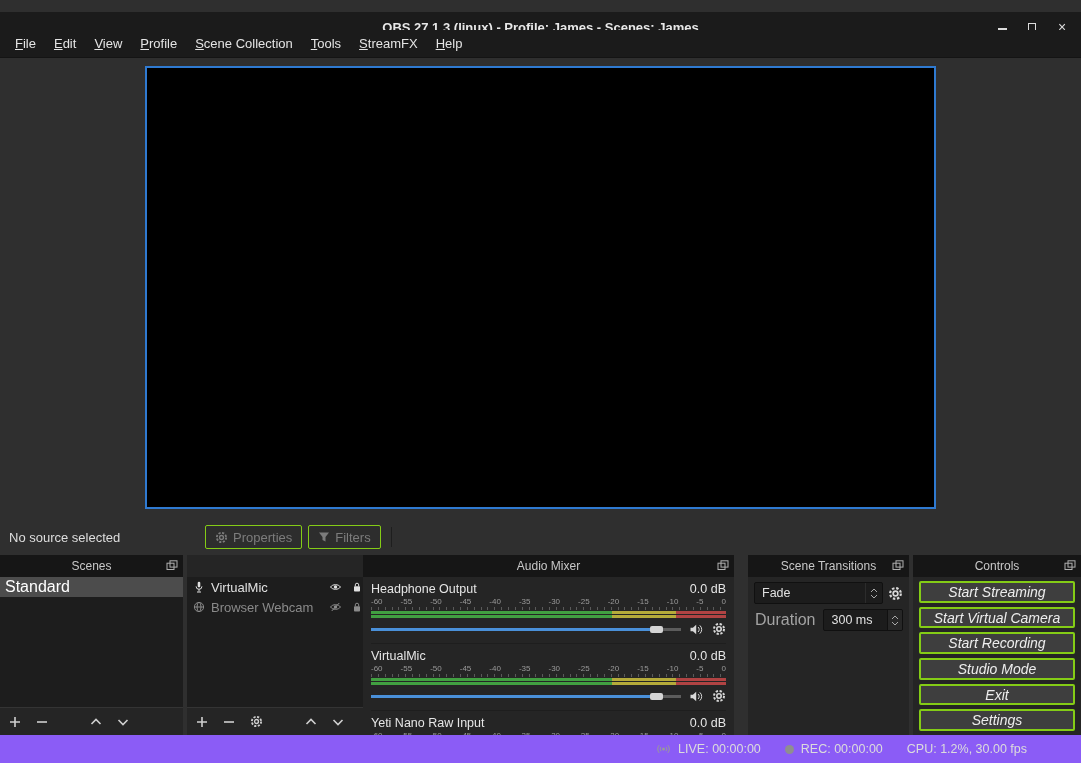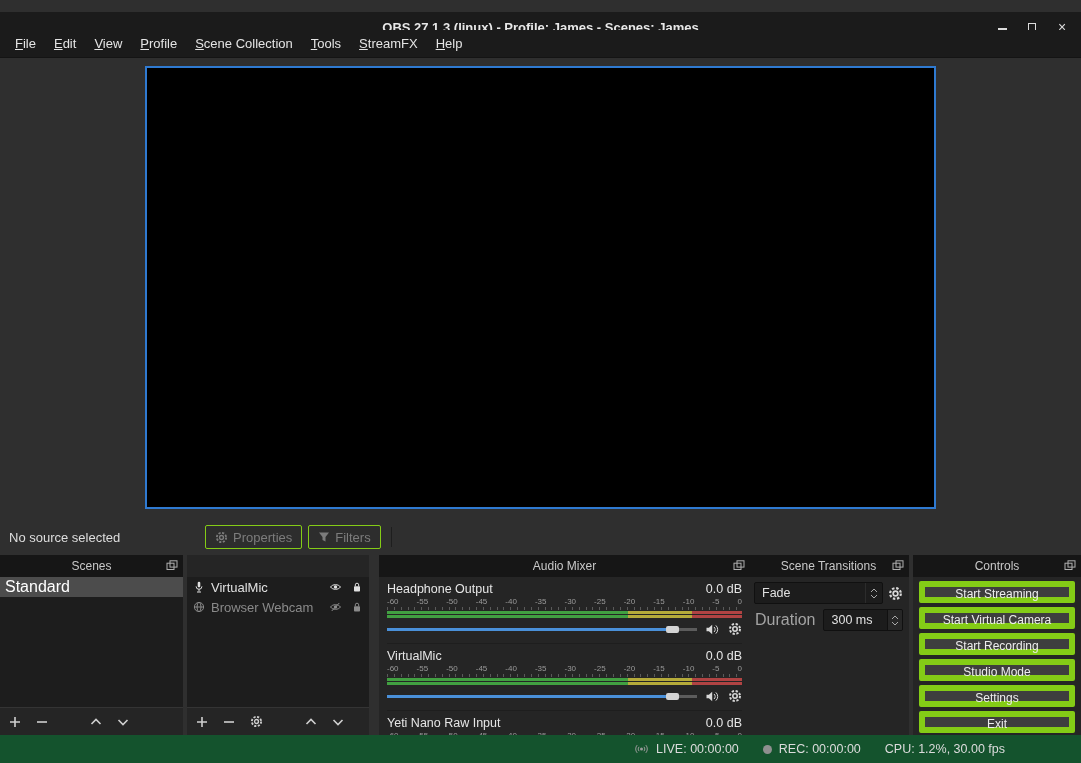--- a/index.html
+++ b/index.html
@@ -35,21 +35,21 @@
   .st-buttons { position:absolute; left:205px; top:2px; height:24px; display:flex; align-items:center; gap:6px; }
   .st-btn { display:flex; align-items:center; gap:5px; height:24px; padding:0 9px; background:#2d2d2d;
             border:1px solid #84cc16; border-radius:2px; color:#7c7c7c; font-size:13px; font-family:Liberation Sans, sans-serif; }
   .st-btn svg { color:#7c7c7c; }
   .vsep { width:1px; height:20px; background:#1e1e1e; margin-left:4px; }
 
   
   .panel { position:absolute; top:555px; height:180px; background:#252525; }
   .panel-scenes      { left:0;     width:183px; }
   .panel-sources     { left:187px; width:182px; }
-  .panel-mixer       { left:379px; width:371px; }
+  .panel-mixer       { left:363px; width:371px; }
   .panel-transitions { left:748px; width:161px; }
   .panel-controls    { left:913px; width:168px; }
   .panel-header { position:relative; height:22px; background:#161616; display:flex; align-items:center; justify-content:center; }
   .panel-title { font-size:12px; color:#c8c8c8; }
   .dock-icon { position:absolute; right:5px; top:5px; color:#b0b0b0; line-height:0; }
   .panel-body { position:absolute; top:22px; left:0; right:0; bottom:0; overflow:hidden; }
   .list-body { background:#1d1d1d; bottom:28px; }
   .panel-toolbar { position:absolute; left:0; right:0; bottom:0; height:28px; border-top:1px solid #343434;
                    display:flex; align-items:center; padding:0 9px; gap:15px; background:#252525; color:#cfcfcf; }
   .tool-icon { display:flex; align-items:center; justify-content:center; line-height:0; }
@@ -93,26 +93,26 @@
   .duration-label { font-size:16px; color:#a3a3a3; padding:0 3px 0 1px; }
   .spinbox { flex:1; height:22px; background:#1c1c1c; border:1px solid #101010; border-radius:2px;
              display:flex; align-items:center; padding-left:7px; font-size:12.5px; overflow:hidden; }
   .spin-text { flex:1; }
   .spin-arrows { width:15px; height:100%; display:flex; flex-direction:column; align-items:center; justify-content:center;
                  gap:1px; color:#a8a8a8; background:#272727; border-left:1px solid #101010; }
   .spin-arrows span { line-height:0; display:block; }
 
   
   .controls-body { padding:4px 6px; display:flex; flex-direction:column; gap:4px; }
-  .ctl-btn { height:22px; background:#3e3e3e; border:6px solid #84cc16; border-radius:2px;
-             color:#ededed; font-size:12px; font-family:inherit; }
-
-  
-  .statusbar { position:absolute; left:0; right:0; bottom:0; height:28px; background:#14532d;
-               display:flex; align-items:center; justify-content:flex-end; padding-right:76px; gap:24px;
+  .ctl-btn { height:22px; background:#3e3e3e; border:2px solid #84cc16; border-radius:2px;
+             color:#ededed; font-size:14px; font-family:inherit;font-style:italic; }
+
+  
+  .statusbar { position:absolute; left:0; right:0; bottom:0; height:28px; background:#8b5cf6;
+               display:flex; align-items:center; justify-content:flex-end; padding-right:54px; gap:24px;
                font-size:12.5px; color:#dcdcdc;margin-top:36px; }
   .status-item { display:flex; align-items:center; gap:7px; }
   .status-item svg { color:#9a9a9a; }
   .rec-dot { width:9px; height:9px; border-radius:50%; background:#8f8f8f; display:inline-block; }
 </style>
 </head>
 <body>
 
 <div class="window">
 
@@ -470,22 +470,22 @@
             <rect x="1" y="3.2" width="7" height="6.3" fill="none" stroke="currentColor"></rect>
             <rect x="4" y="0.8" width="7" height="6.3" fill="none" stroke="currentColor"></rect>
           </svg>
       </span>
     </div>
     <div class="panel-body controls-body">
       <button class="ctl-btn">Start Streaming</button>
       <button class="ctl-btn">Start Virtual Camera</button>
       <button class="ctl-btn">Start Recording</button>
       <button class="ctl-btn">Studio Mode</button>
+      <button class="ctl-btn">Exit</button>
       <button class="ctl-btn">Settings</button>
-      <button class="ctl-btn">Exit</button>
     </div>
   </div>
 
   <div class="statusbar">
     <span class="status-item">
       <span class="tool-icon">
         <svg width="15" height="12" viewBox="0 0 15 12">
             <circle cx="7.5" cy="6" r="1.5" fill="currentColor"></circle>
             <path d="M5 3.8 a3.4 3.4 0 0 0 0 4.4" fill="none" stroke="currentColor"></path>
             <path d="M10 3.8 a3.4 3.4 0 0 1 0 4.4" fill="none" stroke="currentColor"></path>

